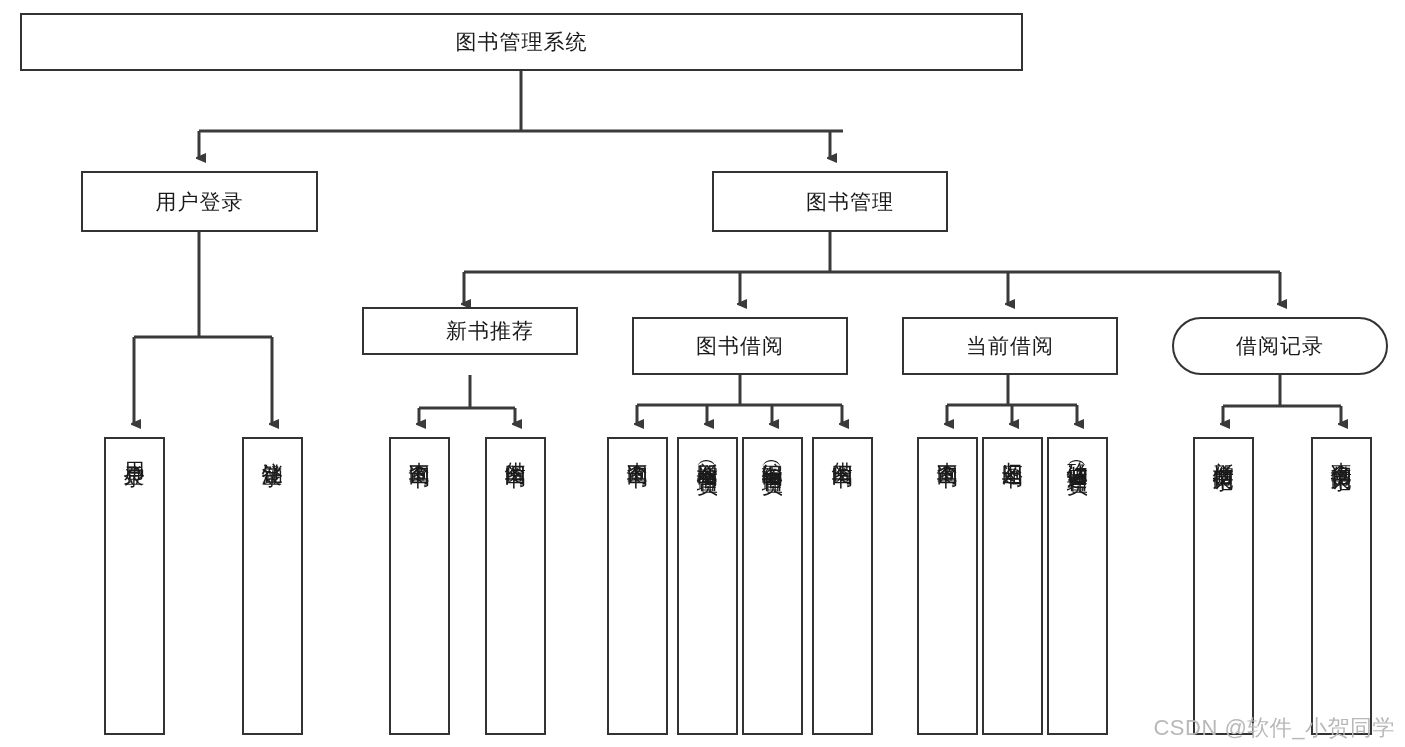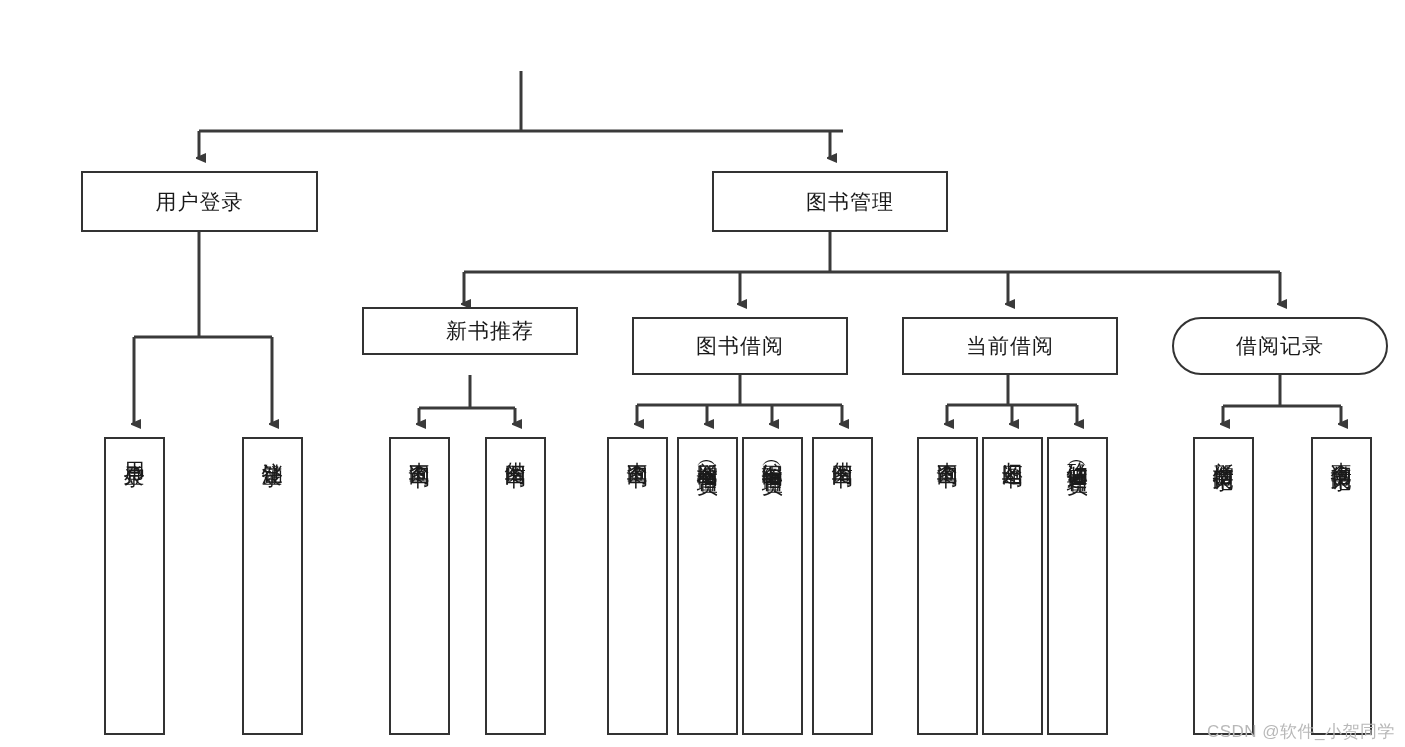--- a/index.html
+++ b/index.html
@@ -55,21 +55,21 @@
     writing-mode: vertical-rl;
     text-orientation: upright;
   }
   .node-label {
     display: block;
   }
   #watermark {
     position: absolute;
     right: 10px;
     bottom: 4px;
-    font-size: 17px;
+    font-size: 22px;
     color: #b8b8b8;
     letter-spacing: 0.5px;
     white-space: nowrap;
   }
 </style>
 </head>
 <body>
 
 <div id="canvas">
 
@@ -116,20 +116,23 @@
       <path d="M1012,405 L1012,424" marker-end="url(#arrow)"></path>
       <path d="M1077,405 L1077,424" marker-end="url(#arrow)"></path>
 
       <path d="M1280,375 L1280,406"></path>
       <path d="M1223,406 L1341,406"></path>
       <path d="M1223,406 L1223,424" marker-end="url(#arrow)"></path>
       <path d="M1341,406 L1341,424" marker-end="url(#arrow)"></path>
     </g>
   </svg>
 
+  <div class="node horiz" style="left:20px; top:13px; width:1003px; height:58px;">
+    <span class="node-label">图书管理系统</span>
+  </div>
 
   <div class="node horiz" style="left:81px; top:171px; width:237px; height:61px;">
     <span class="node-label">用户登录</span>
   </div>
   <div class="node horiz" style="left:712px; top:171px; width:236px; height:61px;padding-left:40px;">
     <span class="node-label">图书管理</span>
   </div>
 
   <div class="node horiz" style="left:362px; top:307px; width:216px; height:48px;padding-left:40px;">
     <span class="node-label">新书推荐</span>

